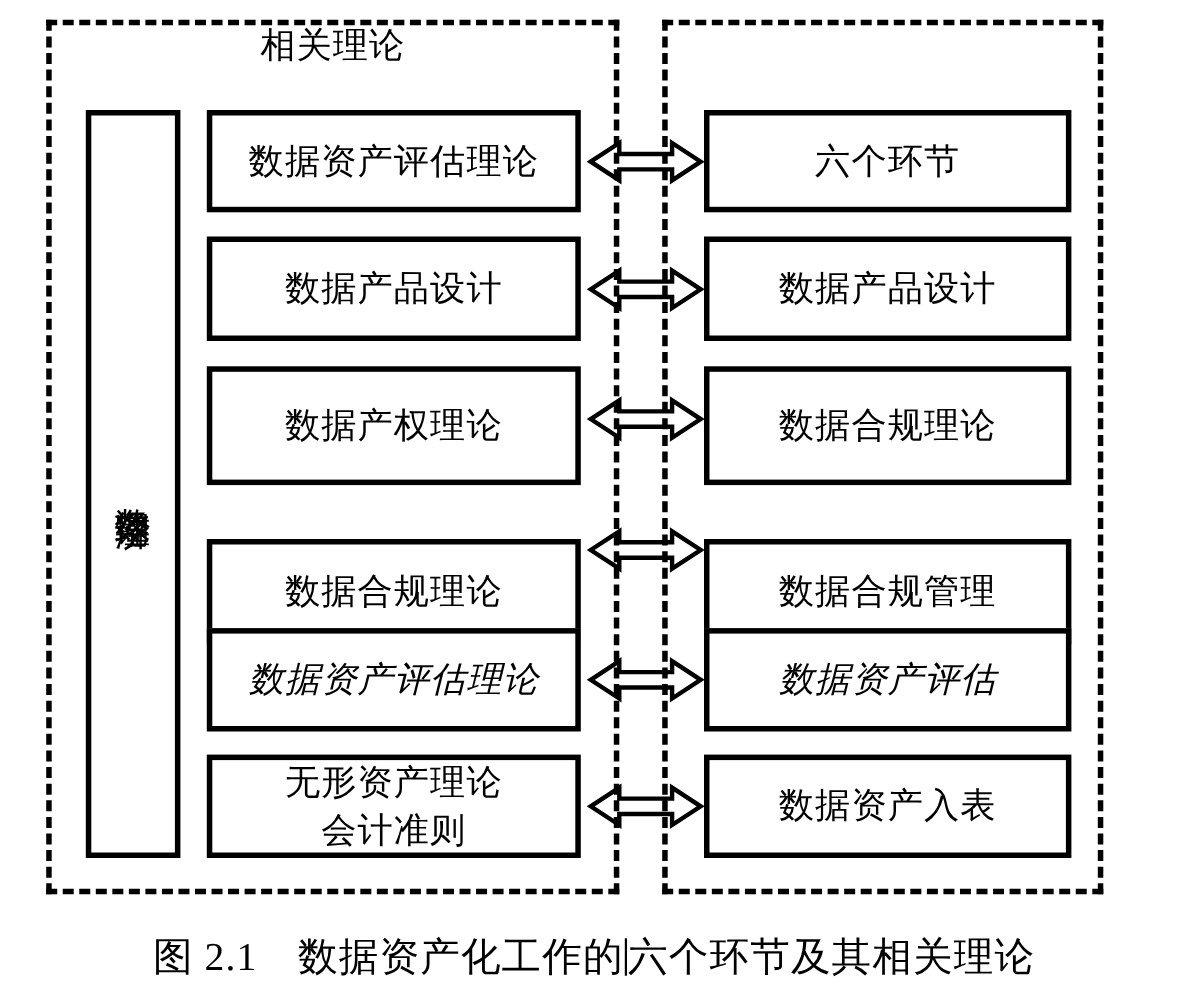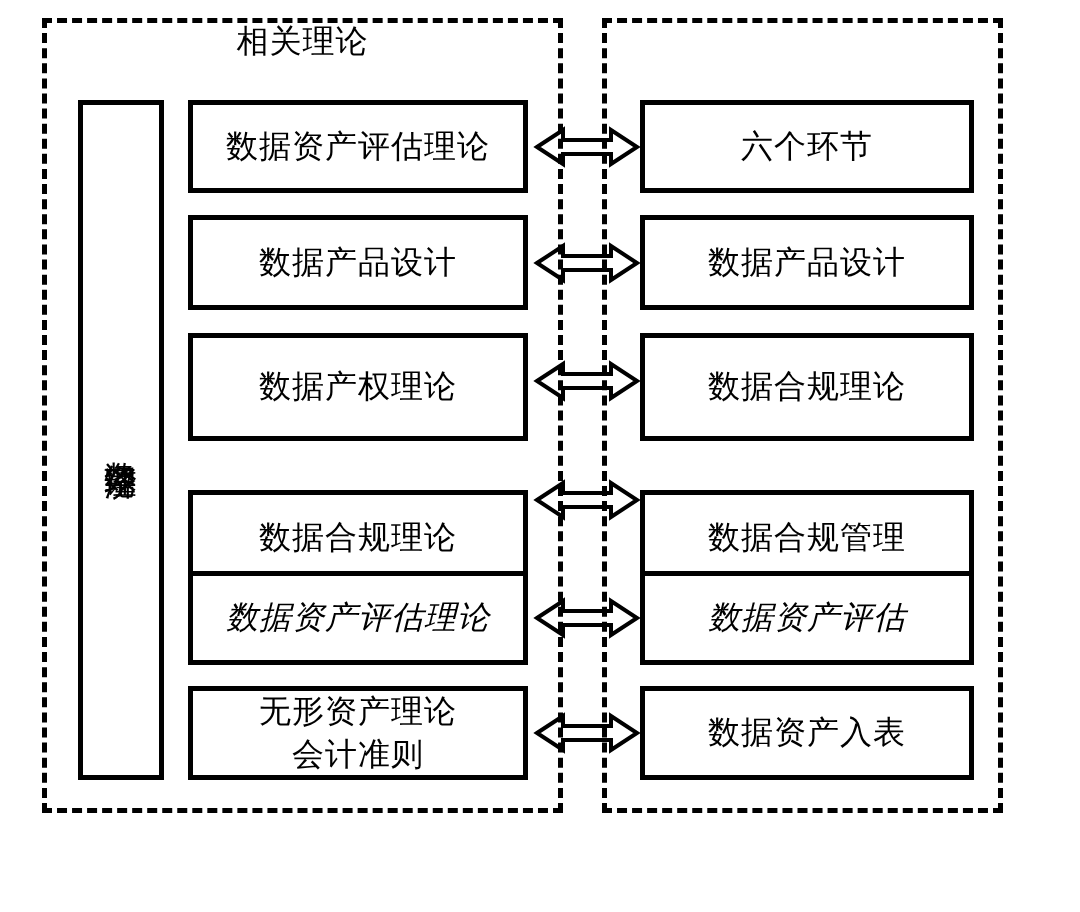--- a/index.html
+++ b/index.html
@@ -106,14 +106,15 @@
   <div class="dashed-panel" id="right-panel">
 
     <div class="node rbox row1">六个环节</div>
     <div class="node rbox row2">数据产品设计</div>
     <div class="node rbox row3">数据合规理论</div>
     <div class="node rbox row4">数据合规管理</div>
     <div class="node rbox row5">数据资产评估</div>
     <div class="node rbox row6">数据资产入表</div>
   </div>
 
+  <div class="caption"><span>图 2.1　数据资产化工作的</span><span class="caret"></span><span>六个环节及其相关理论</span></div>
 
 </div>
 
 </body></html>

